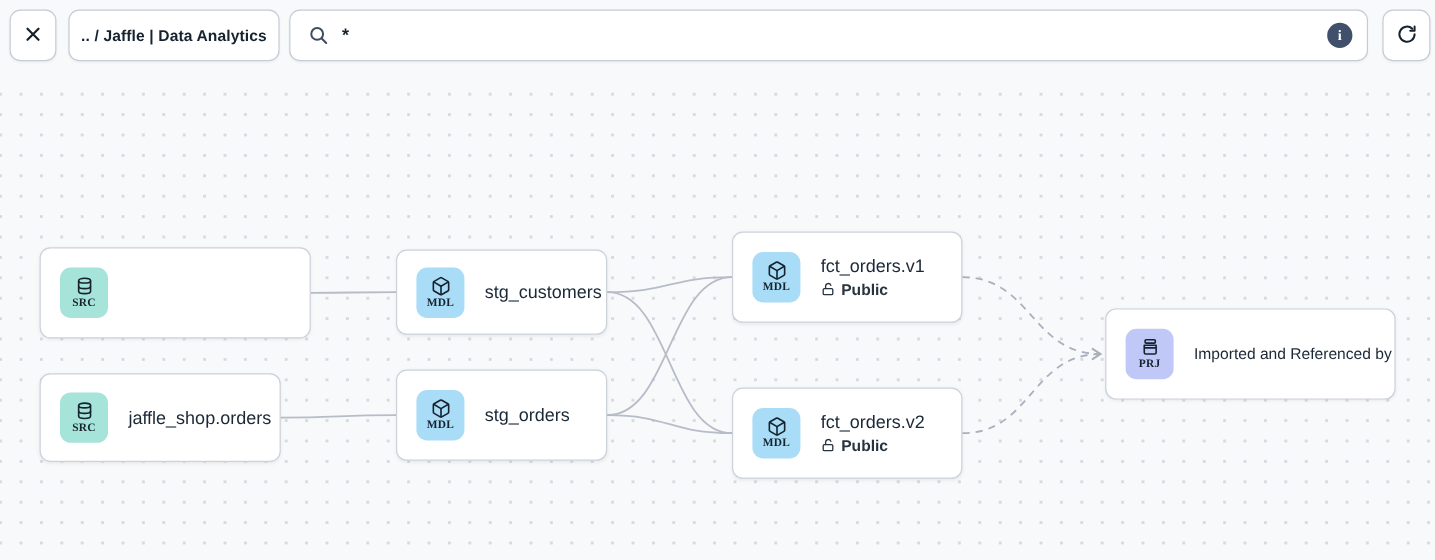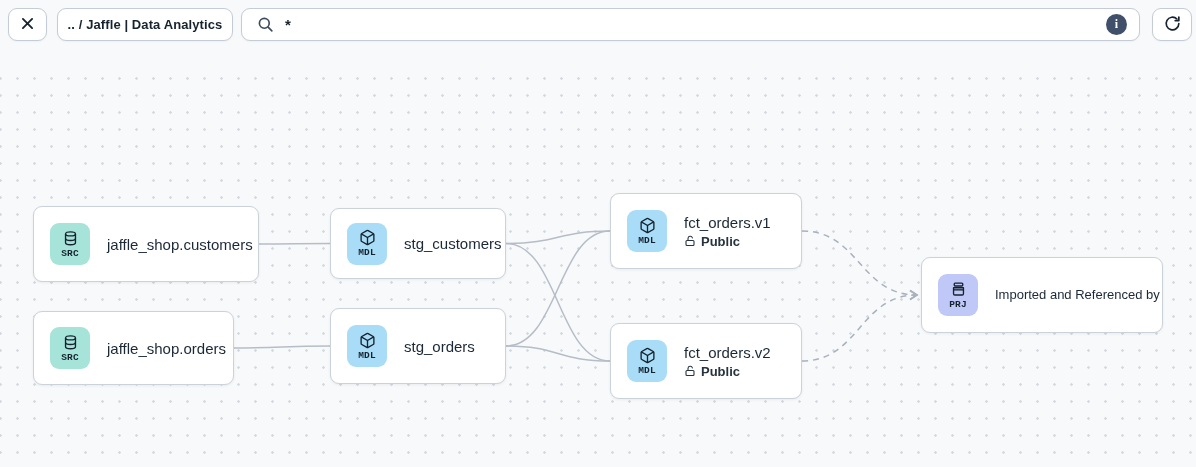--- a/index.html
+++ b/index.html
@@ -17,21 +17,21 @@
     background-position:9px 2px;
   }
   .canvas svg.edges { position:absolute; inset:0; width:100%; height:100%; }
 
   
   .toolbar {
     position:absolute; top:0; left:0; right:0; height:64px;
     background:#f8f9fa; z-index:5;
   }
   .tb-box {
-    position:absolute; top:8px; height:33px;
+    position:absolute; top:8px; height:43px;
     background:#ffffff; border:1px solid #c5ccd5; border-radius:9px;
     display:flex; align-items:center; justify-content:center;
     color:#16232f; cursor:pointer;
     box-shadow:0 1px 2px rgba(16,24,40,.04);
   }
   .btn-close { left:8px; width:39px; }
   .btn-crumb { left:57px; width:176px; font-size:13px; font-weight:700; letter-spacing:.1px; }
   .search-box { left:241px; width:899px; justify-content:flex-start; padding:0 12px 0 14px; cursor:text; }
   .search-box .mag { display:flex; align-items:center; margin-right:10px; }
   .search-box input {
@@ -50,21 +50,21 @@
     position:absolute; background:#ffffff; border:1px solid #ccd2da; border-radius:9px;
     display:flex; align-items:center; gap:17px; padding-left:16px;
     box-shadow:0 1px 3px rgba(16,24,40,.06); cursor:pointer; z-index:2;
   }
   .badge {
     width:40px; height:42px; border-radius:9px; flex:0 0 auto;
     display:flex; flex-direction:column; align-items:center; justify-content:center;
   }
   .badge .bicon { display:flex; line-height:0; }
   .badge .blabel {
-    font-family:Liberation Mono, monospace; font-size:9.5px; font-weight:700;
+    font-family:Liberation Serif, serif; font-size:9.5px; font-weight:700;
     color:#16232f; margin-top:1px; letter-spacing:.2px;
   }
   .ntext { display:flex; flex-direction:column; justify-content:center; }
   .kicker { font-size:13px; color:#1b2836; margin-bottom:2px; }
   .ntitle { font-size:15px; color:#1b2836; }
   .ntitle.big { font-size:17px; }
   .access { display:flex; align-items:center; gap:5px; margin-top:3px; color:#27343f; font-size:13px;font-weight:bold; }
   .access .lockic { display:flex; line-height:0; }
 </style>
 </head>
@@ -90,23 +90,20 @@
           <div class="badge" style="background: rgb(166, 227, 217);">
             <span class="bicon">
               <svg width="17" height="17" viewBox="0 0 24 24" fill="none" stroke="#16232f" stroke-width="1.9">
                 <ellipse cx="12" cy="5.5" rx="7" ry="2.8"></ellipse>
                 <path d="M5 5.5v6.5c0 1.55 3.13 2.8 7 2.8s7-1.25 7-2.8V5.5"></path>
                 <path d="M5 12v6c0 1.55 3.13 2.8 7 2.8s7-1.25 7-2.8v-6"></path>
               </svg>
             </span>
             <span class="blabel">SRC</span>
           </div>
-          <div class="ntext">
-            <div class="ntitle">jaffle_shop.customers</div>
-          </div>
         </div>
         <div class="node" style="left: 33px; top: 311px; width: 201px; height: 74px;">
           <div class="badge" style="background: rgb(166, 227, 217);">
             <span class="bicon">
               <svg width="17" height="17" viewBox="0 0 24 24" fill="none" stroke="#16232f" stroke-width="1.9">
                 <ellipse cx="12" cy="5.5" rx="7" ry="2.8"></ellipse>
                 <path d="M5 5.5v6.5c0 1.55 3.13 2.8 7 2.8s7-1.25 7-2.8V5.5"></path>
                 <path d="M5 12v6c0 1.55 3.13 2.8 7 2.8s7-1.25 7-2.8v-6"></path>
               </svg>
             </span>

